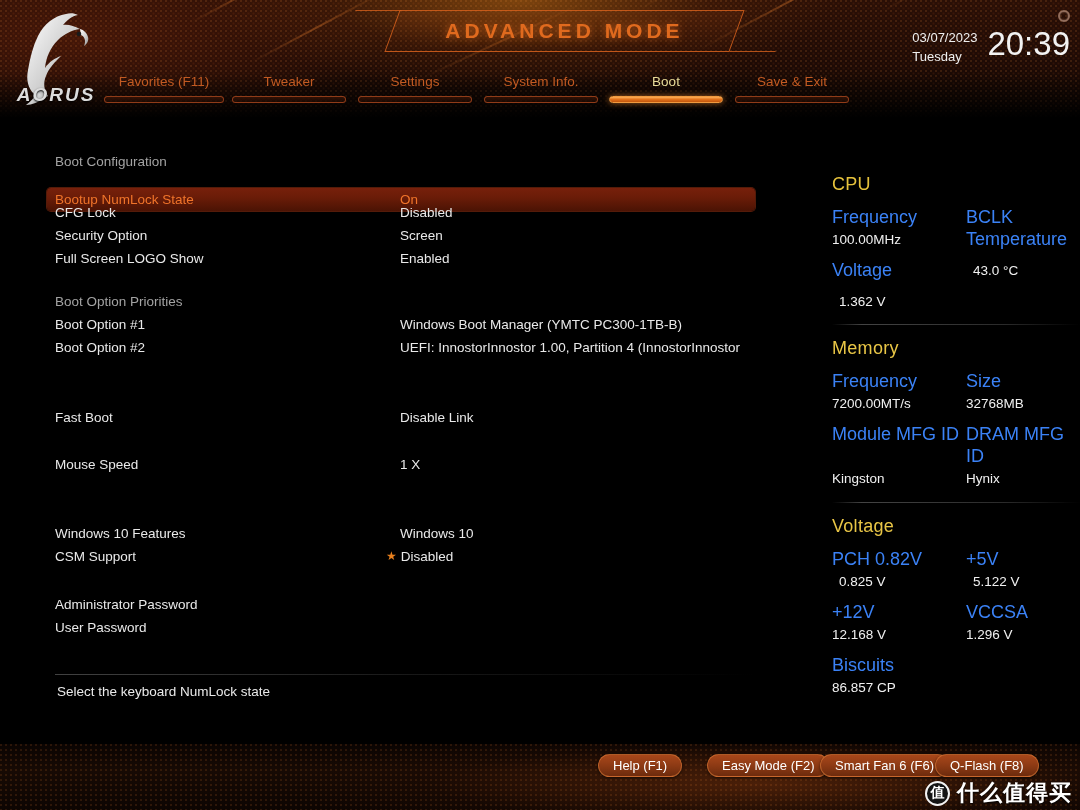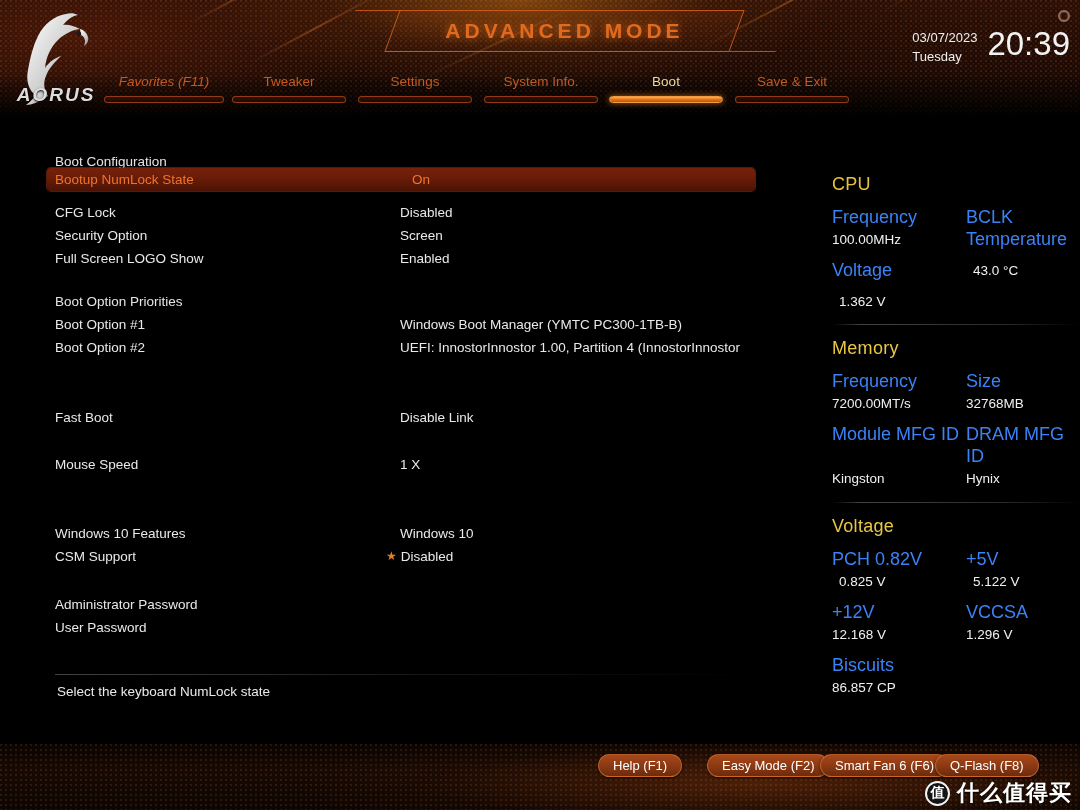--- a/index.html
+++ b/index.html
@@ -108,21 +108,21 @@
 
   
   #main{ position:absolute; left:0; top:0; width:800px; height:626px; }
   .row{
     position:absolute; left:55px; height:22px;
     display:flex; align-items:center;
     font-size:13.5px; color:#e9e9e9; white-space:nowrap;
   }
   .row .lbl{ width:345px; flex:0 0 345px; }
   .row .val{ color:#e9e9e9; }
-  .section-head{ color:#e5e5e5; }
+  .section-head{ color:#a3a3a3; }
   .row.selected{
     left:47px; width:708px; height:23px; padding-left:8px;
     background:linear-gradient(180deg,#77200b 0%, #6a1c08 42%, #4b1304 100%);
     border-radius:4px;
     box-shadow:0 0 0 1px rgba(140,45,15,.6);
   }
   .row.selected .lbl, .row.selected .val{ color:#f0742a; }
   .star{ color:#e8801e; font-size:12px; margin-left:-14px; margin-right:4px; }
   .clip{ overflow:hidden; max-width:358px; display:inline-block; }
 
@@ -226,21 +226,21 @@
   <div id="corner-icon"></div>
   <div id="clock">
     <div id="clock-date">
       <div>03/07/2023</div>
       <div>Tuesday</div>
     </div>
     <div id="clock-time">20:39</div>
   </div>
 
   <div id="nav">
-    <div class="tab" style="left:104px;width:120px;font-style:italic;">
+    <div class="tab" style="left:104px;width:120px;">
       <div class="tab-label">Favorites (F11)</div>
       <div class="tab-bar"></div>
     </div>
     <div class="tab" style="left:232px;width:114px;">
       <div class="tab-label">Tweaker</div>
       <div class="tab-bar"></div>
     </div>
     <div class="tab" style="left:358px;width:114px;">
       <div class="tab-label">Settings</div>
       <div class="tab-bar"></div>
@@ -260,21 +260,21 @@
   </div>
 </div>
 
 <div id="content">
 
   <div id="main">
 
     <div class="row section-head" style="top:32px;">
       <span class="lbl">Boot Configuration</span>
     </div>
-    <div class="row selected" style="top:50px;gap:12px;">
+    <div class="row selected" style="top:70px;">
       <span class="lbl">Bootup NumLock State</span>
       <span class="val">On</span>
     </div>
     <div class="row" style="top:83px;">
       <span class="lbl">CFG Lock</span>
       <span class="val">Disabled</span>
     </div>
     <div class="row" style="top:106px;">
       <span class="lbl">Security Option</span>
       <span class="val">Screen</span>

